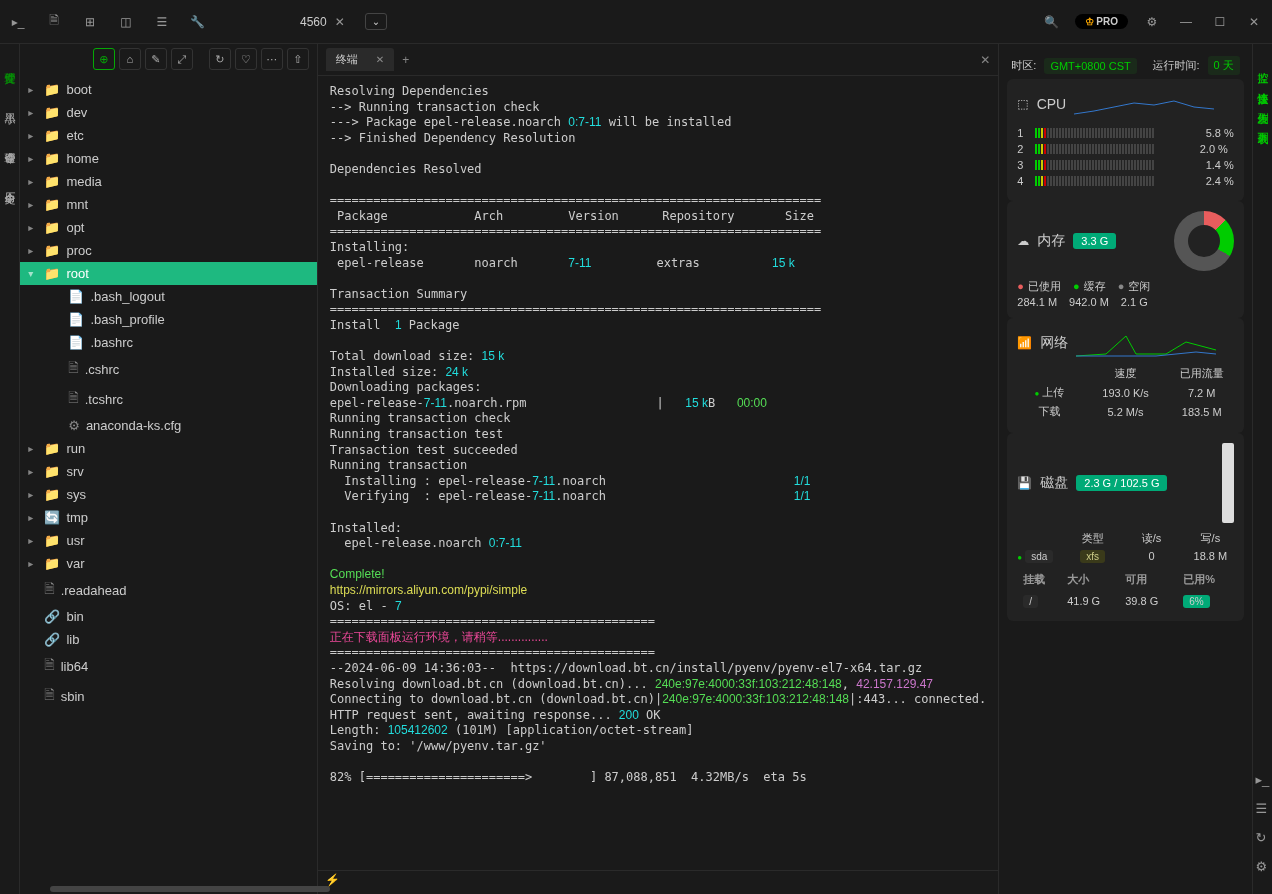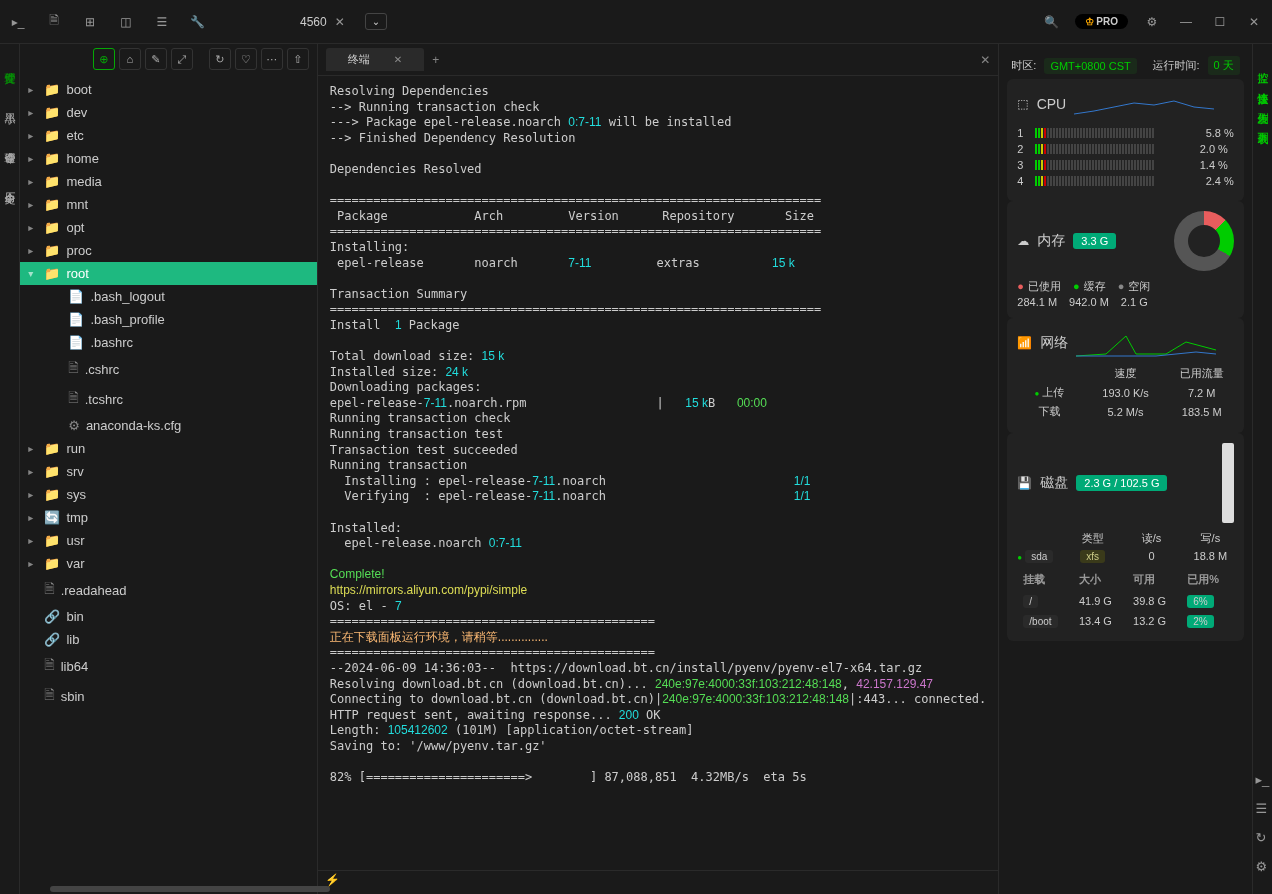--- a/index.html
+++ b/index.html
@@ -28,30 +28,30 @@
 .tree-item.selected{background:#1eb980;color:#fff}
 .tree-arrow{width:10px;font-size:10px;opacity:0.6}
 .folder-icon{color:#e8a33d;font-size:13px}
 .file-icon{color:#888;font-size:13px}
 .link-icon{color:#e85d5d;font-size:13px}
 .gear-icon{color:#888;font-size:13px}
 .hscroll{height:10px;background:#1a1a1a;position:relative}
 .hscroll-thumb{position:absolute;left:30px;width:280px;height:6px;background:#444;border-radius:3px;top:2px}
 .center{flex:1;display:flex;flex-direction:column;background:#1a1a1a}
 .term-tabs{height:32px;display:flex;align-items:center;padding:0 8px;border-bottom:1px solid #2a2a2a}
-.term-tab{padding:4px 22px;background:#2a2a2a;border-radius:3px 3px 0 0;display:flex;align-items:center;gap:24px;font-size:11px}
+.term-tab{padding:4px 10px;background:#2a2a2a;border-radius:3px 3px 0 0;display:flex;align-items:center;gap:18px;font-size:11px}
 .term-tab-close{opacity:0.6;cursor:pointer;font-size:10px}
 .term-add{margin-left:8px;opacity:0.6;cursor:pointer}
 .term-close-all{margin-left:auto;opacity:0.6;cursor:pointer}
 .terminal{flex:1;background:#1a1a1a;padding:8px 12px;font-family:Consolas,monospace;font-size:12px;line-height:1.3;overflow-y:auto;white-space:pre;color:#ccc}
 .tc-cyan{color:#2dd}
 .tc-green{color:#5d5}
 .tc-yellow{color:#dd5}
 .tc-purple{color:#c7c}
-.tc-white{color:#fdba74}
+.tc-white{color:#ec4899}
 .term-footer{height:24px;padding:2px 8px;border-top:1px solid #2a2a2a}
 .rpanel{width:300px;background:#1a1a1a;border-left:1px solid #2a2a2a;overflow-y:auto;padding:8px;display:flex;flex-direction:column;}
 .rheader{display:flex;align-items:center;gap:8px;font-size:11px;padding:4px}
 .rheader-tz{color:#0c0;background:#1a2a1a;padding:2px 6px;border-radius:3px}
 .card{background:#222;border-radius:6px;padding:10px}
 .card-hdr{display:flex;align-items:center;gap:8px;margin-bottom:8px}
 .card-title{font-size:14px;font-weight:normal}
 .sparkline{flex:1;height:30px;position:relative}
 .cpu-row{display:flex;align-items:center;gap:6px;margin:4px 0;font-size:11px}
 .cpu-bars{flex:1;display:flex;gap:1px;height:10px}
@@ -475,21 +475,21 @@
               <span class="cpu-bar "></span>
               <span class="cpu-bar "></span>
               <span class="cpu-bar "></span>
               <span class="cpu-bar "></span>
               <span class="cpu-bar "></span>
               <span class="cpu-bar "></span>
               <span class="cpu-bar "></span>
               <span class="cpu-bar "></span>
               <span class="cpu-bar "></span>
             </div>
-            <span style="width:40px;text-align:center">1.4 %</span>
+            <span style="width:40px;text-align:right">1.4 %</span>
           </div>
           <div class="cpu-row">
             <span style="width:12px">4</span>
             <div class="cpu-bars">
               <span class="cpu-bar g"></span>
               <span class="cpu-bar g"></span>
               <span class="cpu-bar y"></span>
               <span class="cpu-bar r"></span>
               <span class="cpu-bar "></span>
               <span class="cpu-bar "></span>
@@ -606,26 +606,20 @@
               <th>已用%</th>
             </tr>
         </tbody>
           <tbody id="disk-mounts">
             <tr>
               <td><span class="disk-mount">/</span></td>
               <td>41.9 G</td>
               <td>39.8 G</td>
               <td><span class="disk-badge">6%</span></td>
             </tr>
-            <tr>
-              <td><span class="disk-mount">/boot</span></td>
-              <td>13.4 G</td>
-              <td>13.2 G</td>
-              <td><span class="disk-badge">2%</span></td>
-            </tr>
           </tbody>
       </table>
     </div>
   </div>
 
   <div class="rsidebar">
     <span class="rs-item">监控</span>
     <span class="rs-item">快速连接</span>
     <span class="rs-item">上传列表</span>
     <span class="rs-item">下载列表</span>

